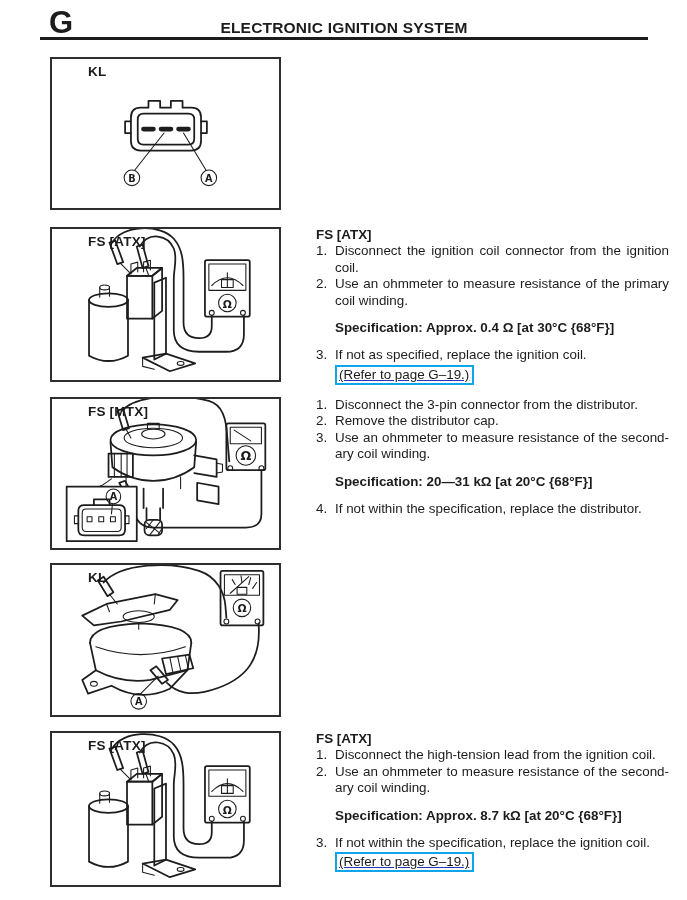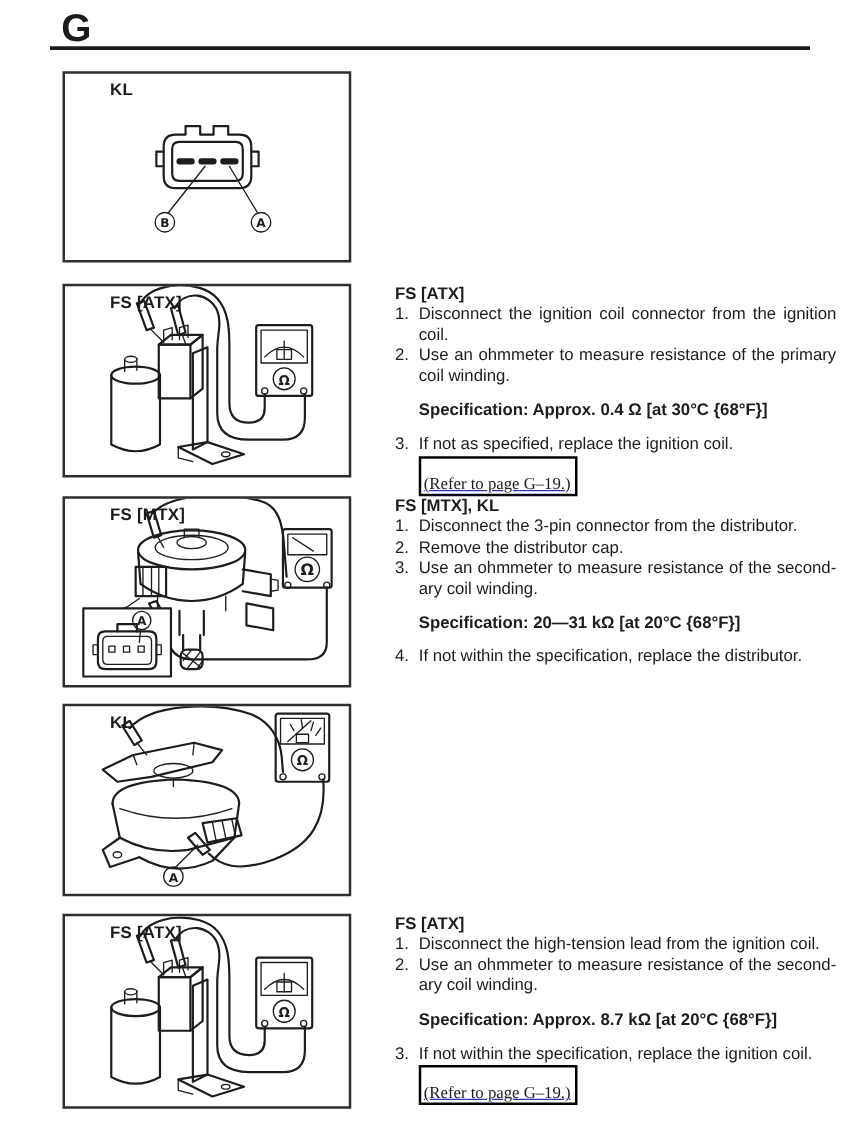--- a/index.html
+++ b/index.html
@@ -30,37 +30,38 @@
   
   .textblock { position:absolute; left:316px; width:353px; font-size:13.4px; line-height:16.4px; }
   .t1 { top:227px; } .t2 { top:397px; } .t3 { top:731px; }
   .heading { font-weight:bold; }
   .step { display:flex; }
   .step .num { flex:0 0 19px; width:19px; }
   .step .txt { flex:1; text-align:justify; }
   .spec { font-weight:bold; margin:11px 0 11px 19px; }
   .linkline { margin-left:19px; margin-top:1px; }
   .reflink {
-    display:inline-block; border:2px solid #000000; padding:12px 3px 1px 2px;
+    display:inline-block; border:2px solid #0ea5e9; padding:0 3px 1px 2px;
     color:#1c1c1c; text-decoration:underline; text-decoration-color:#2834b4;
-    cursor:pointer; line-height:15px;font-family:Liberation Serif, serif;
+    cursor:pointer; line-height:15px;
   }
 
   
   .art { fill:none; stroke:#1d1d1d; stroke-width:1.8; stroke-linecap:round; stroke-linejoin:round; }
   .thin { stroke-width:1.1; }
   .pin { stroke-width:5; }
   .sym { fill:#1d1d1d; stroke:none; font-family:"DejaVu Sans", sans-serif; font-weight:bold; }
 </style>
 </head>
 <body>
 
 <div class="page">
 
   <div class="section-letter">G</div>
+  <div class="page-title">ELECTRONIC IGNITION SYSTEM</div>
   <div class="header-rule"></div>
 
   <div class="figure f1">
     <svg viewBox="0 0 231 153">
       <g class="art">
         <path d="M90,50 L98,50 L98,43 L110,43 L110,50 L121,50 L121,43 L133,43 L133,50 L142,50 Q152,50 152,60 L152,84 Q152,94 142,94 L90,94 Q80,94 80,84 L80,60 Q80,50 90,50 Z"></path>
         <path d="M80,64 L74,64 L74,76 L80,76"></path>
         <path d="M152,64 L158,64 L158,76 L152,76"></path>
         <path d="M93,56 L139,56 Q145,56 145,62 L145,82 Q145,88 139,88 L93,88 Q87,88 87,82 L87,62 Q87,56 93,56 Z"></path>
         <path class="pin" d="M93,72 L103,72"></path>
@@ -273,21 +274,20 @@
     <div class="step">
       <span class="num">3.</span>
       <span class="txt">If not as specified, replace the ignition coil.</span>
     </div>
     <div class="linkline">
       <span class="reflink">(Refer to page G–19.)</span>
     </div>
   </section>
 
   <section class="textblock t2">
-    <div class="heading">FS [MTX], KL</div>
     <div class="step">
       <span class="num">1.</span>
       <span class="txt">Disconnect the 3-pin connector from the distributor.</span>
     </div>
     <div class="step">
       <span class="num">2.</span>
       <span class="txt">Remove the distributor cap.</span>
     </div>
     <div class="step">
       <span class="num">3.</span>

